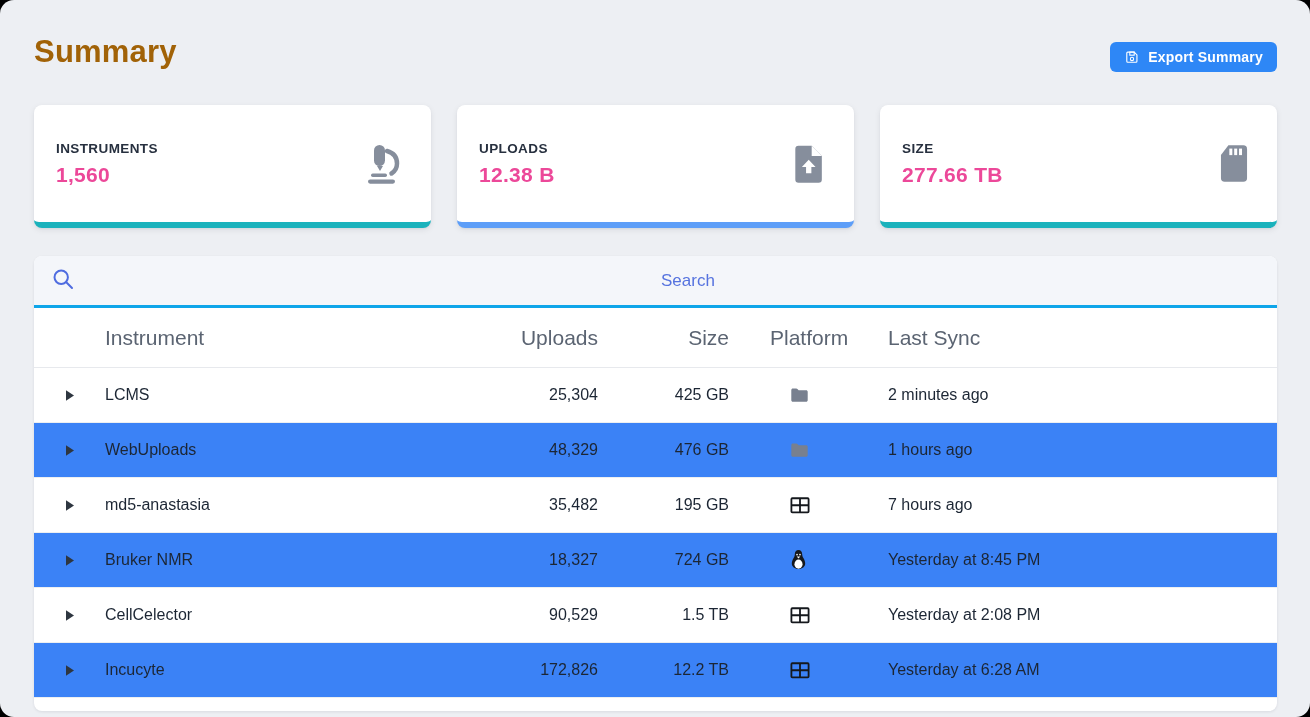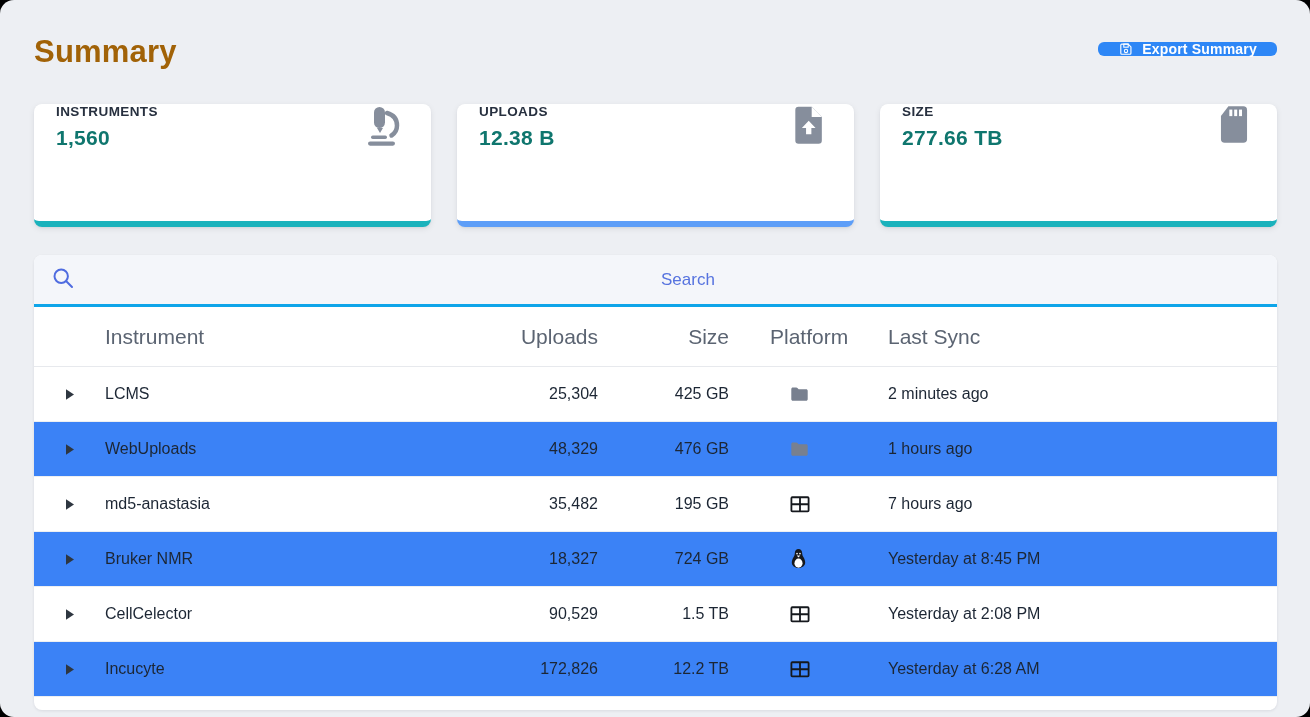--- a/index.html
+++ b/index.html
@@ -14,37 +14,37 @@
     width:1310px; height:717px;
     background:#edeff3;
     border-radius:14px;
     overflow:hidden;
     position:relative;
   }
   
   .page-header { display:flex; justify-content:space-between; align-items:flex-start; padding:33px 33px 0 34px; }
   .page-title { margin:0; font-size:31px; line-height:38px; font-weight:700; color:#a16207; letter-spacing:.2px; }
   .export-btn {
-    margin-top:9px; height:14px; display:flex; align-items:center; gap:8px;
-    border:none; border-radius:6px; padding:0 20px;
+    margin-top:9px; height:30px; display:flex; align-items:center; gap:8px;
+    border:none; border-radius:6px; padding:0 14px;
     color:#fff; font-size:14px; font-weight:700; font-family:inherit;
     cursor:pointer; letter-spacing:.2px;
   }
   .export-btn svg { display:block; }
   
   .stat-cards { display:flex; gap:26px; padding:0 33px 0 34px; margin-top:33px; }
   .stat-card {
     flex:1; height:123px; background:#fff; border-radius:8px;
     border-bottom:6px solid #1ab2bc;
     box-shadow:0 1px 2px rgba(16,24,40,.05), 0 2px 6px rgba(16,24,40,.08);
-    display:flex; align-items:flex-start; justify-content:space-between;
+    display:flex; align-items:center; justify-content:space-between;
     padding:0 26px 0 22px;
   }
   .stat-label { font-size:13.5px; font-weight:700; color:#27303f; letter-spacing:.4px; }
-  .stat-value { margin-top:7px; font-size:21px; font-weight:700; color:#0f766e; letter-spacing:.3px; }
+  .stat-value { margin-top:7px; font-size:21px; font-weight:700; color:#ec4899; letter-spacing:.3px; }
   .stat-icon { flex:none; display:flex; }
   
   .table-card {
     margin:28px 33px 0 34px; height:455px;
     background:#fff; border-radius:8px;
     box-shadow:0 1px 3px rgba(16,24,40,.09);
     overflow:hidden;
   }
   .search-bar {
     height:52px; background:#f4f6fa; display:flex; align-items:center;

